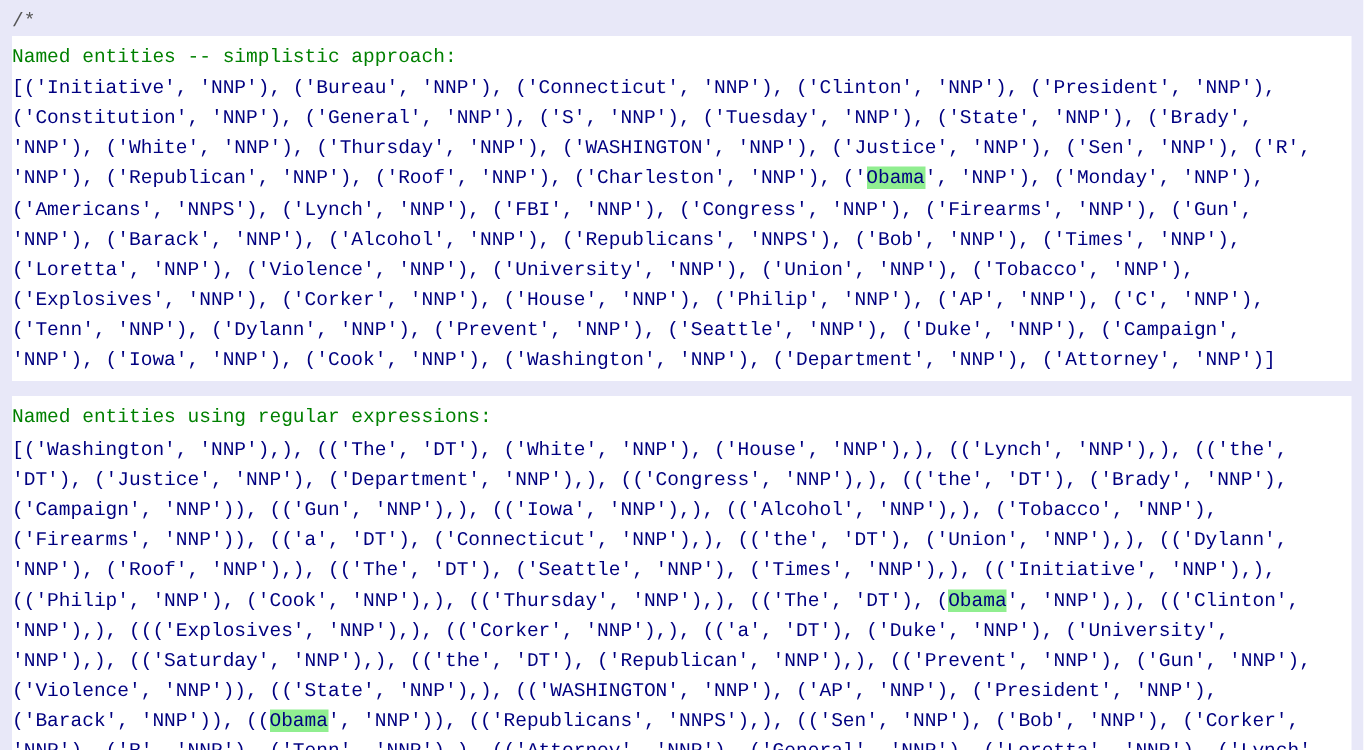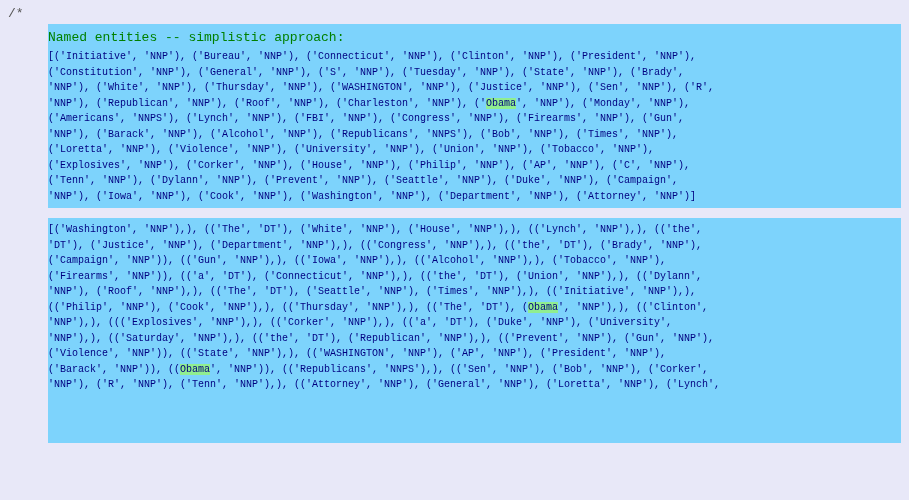--- a/index.html
+++ b/index.html
@@ -24,36 +24,35 @@
     }
 
     .comment-marker {
       color: #555;
       font-family: 'Courier New', Courier, monospace;
       font-size: 13px;
       line-height: 1.5;
     }
 
     .section {
-      background: #7dd3fc;
+      background: #ffffff;
       padding: 4px 0;
-      margin-left: 40px;
     }
 
     .section-header {
       color: #008000;
       font-weight: normal;
       margin-bottom: 2px;
       font-size: 13px;
       line-height: 1.5;
     }
 
     .code-block {
       color: #000080;
-      font-size: 10px;
+      font-size: 13px;
       line-height: 1.55;
       word-wrap: break-word;
       white-space: pre-wrap;
     }
 
     .highlight-obama {
       background-color: #90ee90;
       color: #000080;
     }
 
@@ -77,20 +76,21 @@
 <span>'NNP'), ('Barack', 'NNP'), ('Alcohol', 'NNP'), ('Republicans', 'NNPS'), ('Bob', 'NNP'), ('Times', 'NNP'),</span>
 <span>('Loretta', 'NNP'), ('Violence', 'NNP'), ('University', 'NNP'), ('Union', 'NNP'), ('Tobacco', 'NNP'),</span>
 <span>('Explosives', 'NNP'), ('Corker', 'NNP'), ('House', 'NNP'), ('Philip', 'NNP'), ('AP', 'NNP'), ('C', 'NNP'),</span>
 <span>('Tenn', 'NNP'), ('Dylann', 'NNP'), ('Prevent', 'NNP'), ('Seattle', 'NNP'), ('Duke', 'NNP'), ('Campaign',</span>
 <span>'NNP'), ('Iowa', 'NNP'), ('Cook', 'NNP'), ('Washington', 'NNP'), ('Department', 'NNP'), ('Attorney', 'NNP')]</span></div>
   </div>
 
   <div class="separator"></div>
 
   <div class="section">
+    <div class="section-header">Named entities using regular expressions:</div>
     <div class="code-block"><span>[('Washington', 'NNP'),), (('The', 'DT'), ('White', 'NNP'), ('House', 'NNP'),), (('Lynch', 'NNP'),), (('the',</span>
 <span>'DT'), ('Justice', 'NNP'), ('Department', 'NNP'),), (('Congress', 'NNP'),), (('the', 'DT'), ('Brady', 'NNP'),</span>
 <span>('Campaign', 'NNP')), (('Gun', 'NNP'),), (('Iowa', 'NNP'),), (('Alcohol', 'NNP'),), ('Tobacco', 'NNP'),</span>
 <span>('Firearms', 'NNP')), (('a', 'DT'), ('Connecticut', 'NNP'),), (('the', 'DT'), ('Union', 'NNP'),), (('Dylann',</span>
 <span>'NNP'), ('Roof', 'NNP'),), (('The', 'DT'), ('Seattle', 'NNP'), ('Times', 'NNP'),), (('Initiative', 'NNP'),),</span>
 <span>(('Philip', 'NNP'), ('Cook', 'NNP'),), (('Thursday', 'NNP'),), (('The', 'DT'), (<span class="highlight-obama">Obama</span>', 'NNP'),), (('Clinton',</span>
 <span>'NNP'),), ((('Explosives', 'NNP'),), (('Corker', 'NNP'),), (('a', 'DT'), ('Duke', 'NNP'), ('University',</span>
 <span>'NNP'),), (('Saturday', 'NNP'),), (('the', 'DT'), ('Republican', 'NNP'),), (('Prevent', 'NNP'), ('Gun', 'NNP'),</span>
 <span>('Violence', 'NNP')), (('State', 'NNP'),), (('WASHINGTON', 'NNP'), ('AP', 'NNP'), ('President', 'NNP'),</span>
 <span>('Barack', 'NNP')), ((<span class="highlight-obama">Obama</span>', 'NNP')), (('Republicans', 'NNPS'),), (('Sen', 'NNP'), ('Bob', 'NNP'), ('Corker',</span>

